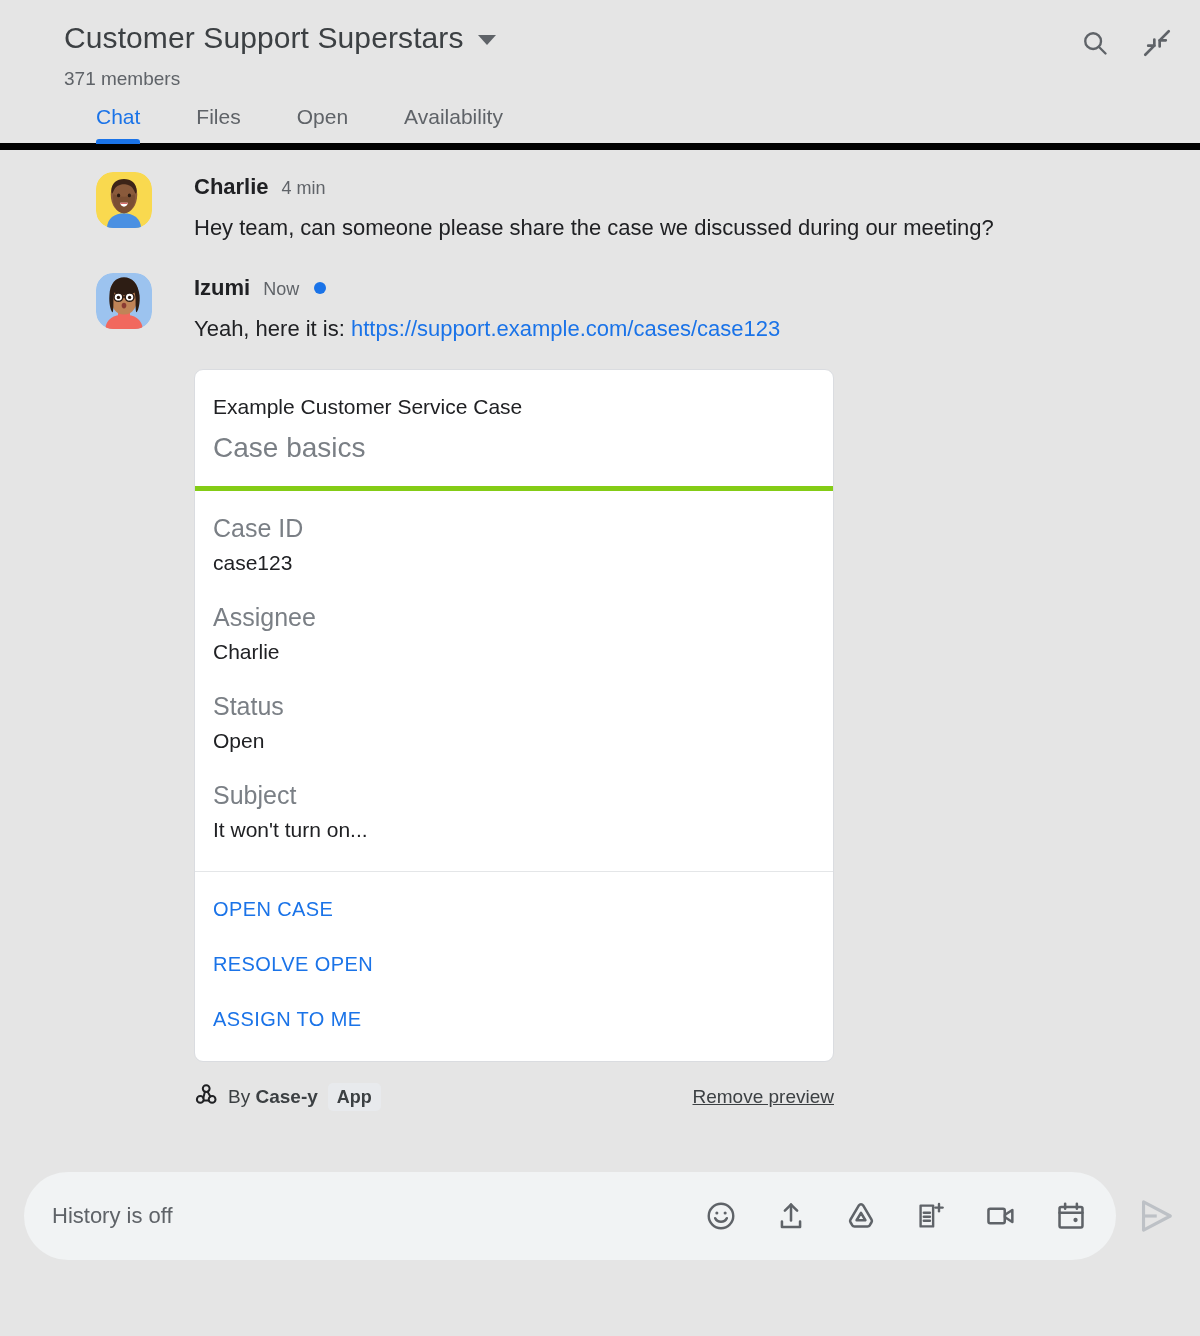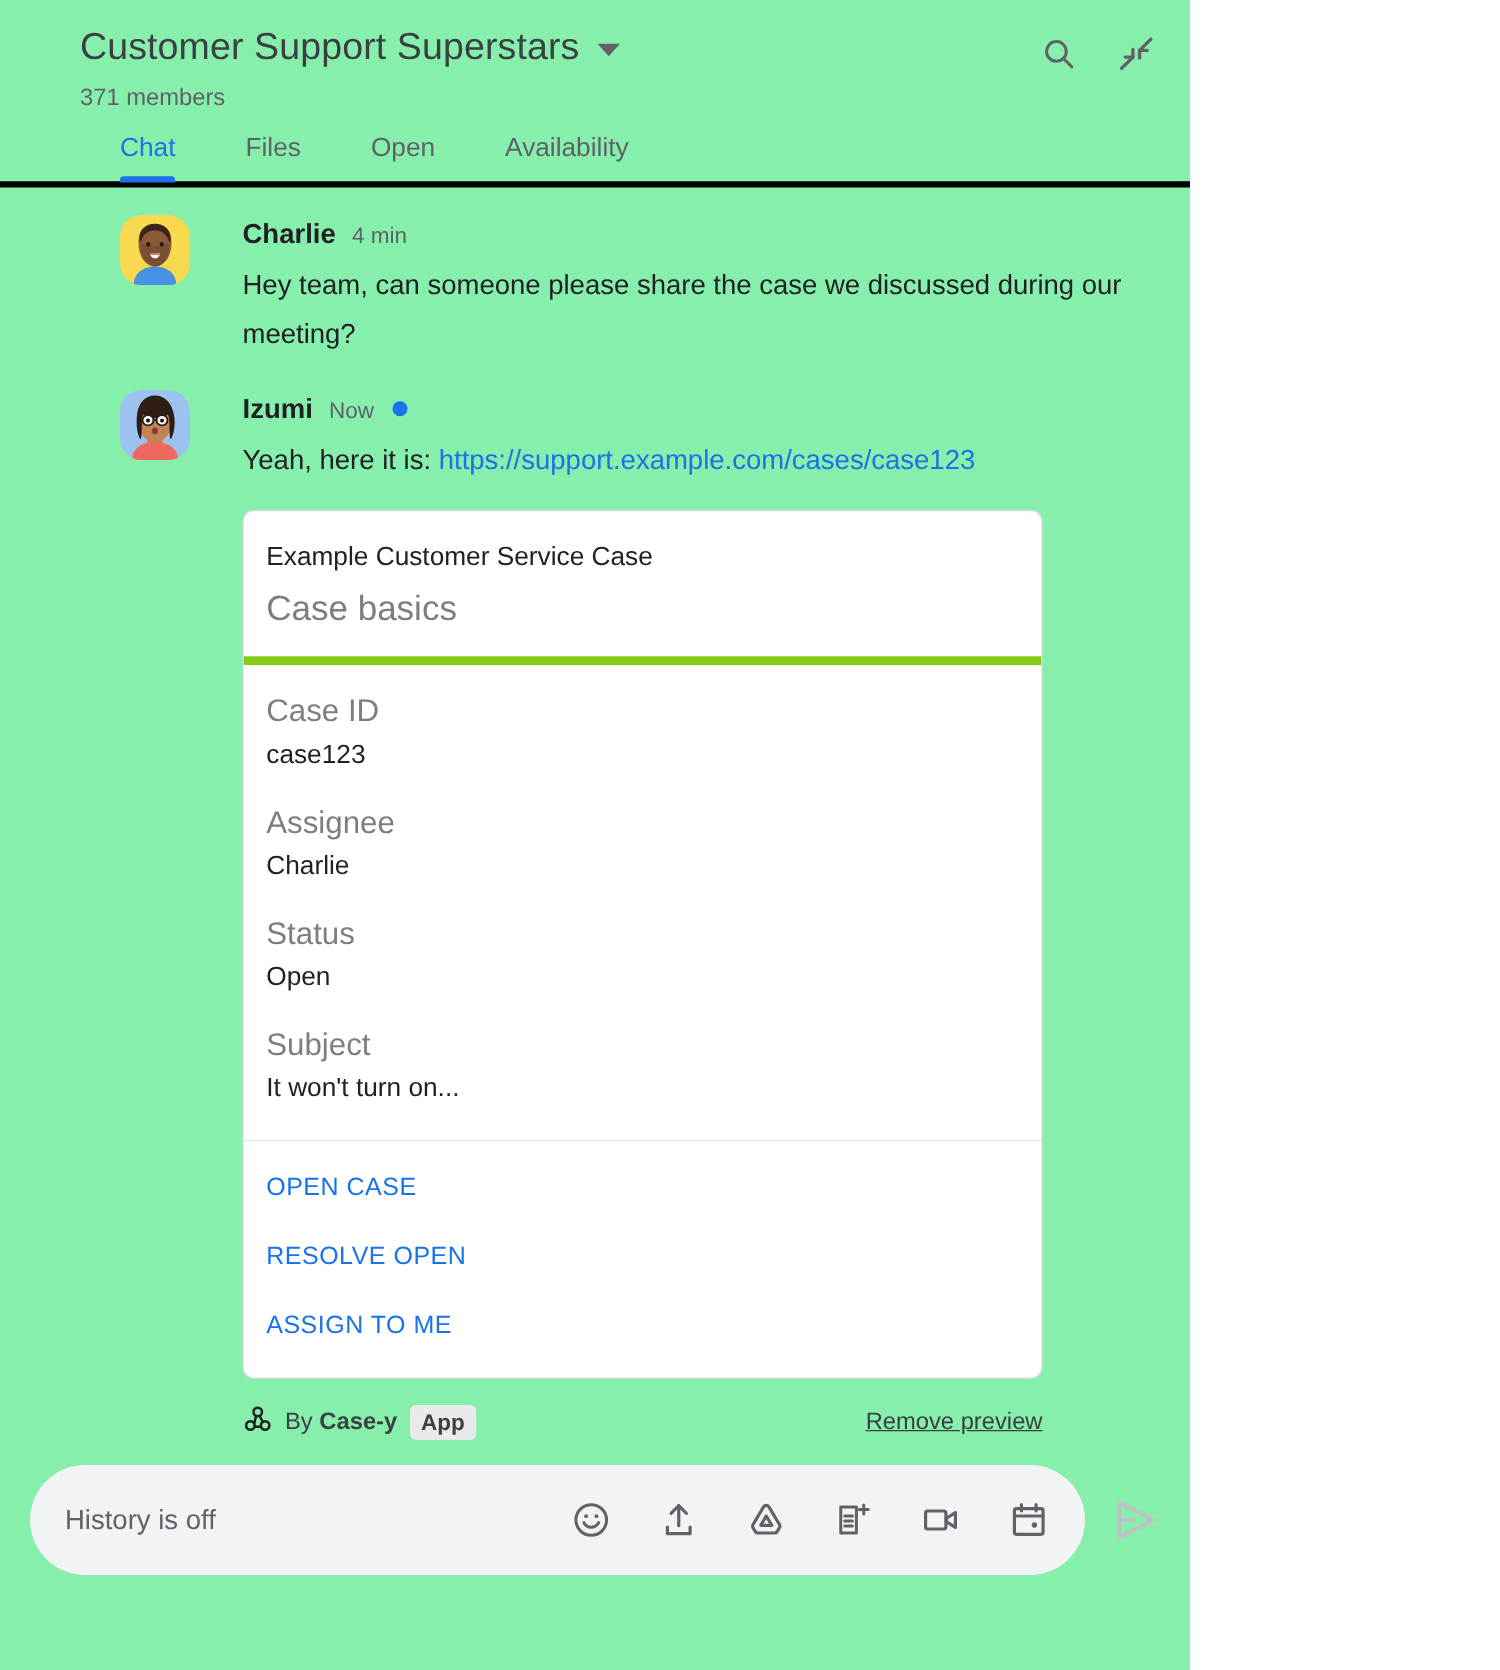--- a/index.html
+++ b/index.html
@@ -5,22 +5,22 @@
   * { box-sizing: border-box; }
   html, body {
     margin: 0; padding: 0;
     width: 1200px; height: 1336px;
     background: #ffffff;
     font-family: "Liberation Sans", sans-serif;
     -webkit-font-smoothing: antialiased;
   }
   .app {
     position: relative;
-    width: 952px; height: 1336px;
-    background: #86efac;
+    width: 1200px; height: 1336px;
+    background: #e5e5e5;
     overflow: hidden;
   }
 
   
   .header {
     position: relative;
     padding: 18px 24px 0 64px;
   }
   .title-row {
     display: flex;
@@ -63,21 +63,21 @@
     cursor: pointer;
     color: #5f6368;
   }
 
   
   .tabs {
     display: flex;
     align-items: flex-end;
     gap: 0;
     padding: 20px 18px 0 96px;
-    border-bottom: 5px solid #000000;
+    border-bottom: 7px solid #000000;
     height: 58px;
   }
   .tab {
     position: relative;
     font-size: 21px;
     color: #5f6368;
     padding: 0 0 13px 0;
     margin-right: 56px;
     cursor: pointer;
     line-height: 26px;
@@ -151,21 +151,21 @@
   
   .card {
     margin-top: 21px;
     width: 640px;
     border: 1px solid #dadce0;
     border-radius: 9px;
     background: #fff;
   }
   .card-header {
     padding: 22px 18px 24px 18px;
-    border-bottom: 7px solid #84cc16;
+    border-bottom: 5px solid #84cc16;
   }
   .card-title {
     font-size: 21px;
     color: #202124;
     line-height: 30px;
   }
   .card-subtitle {
     font-size: 28px;
     color: #7a7f85;
     margin-top: 12px;

